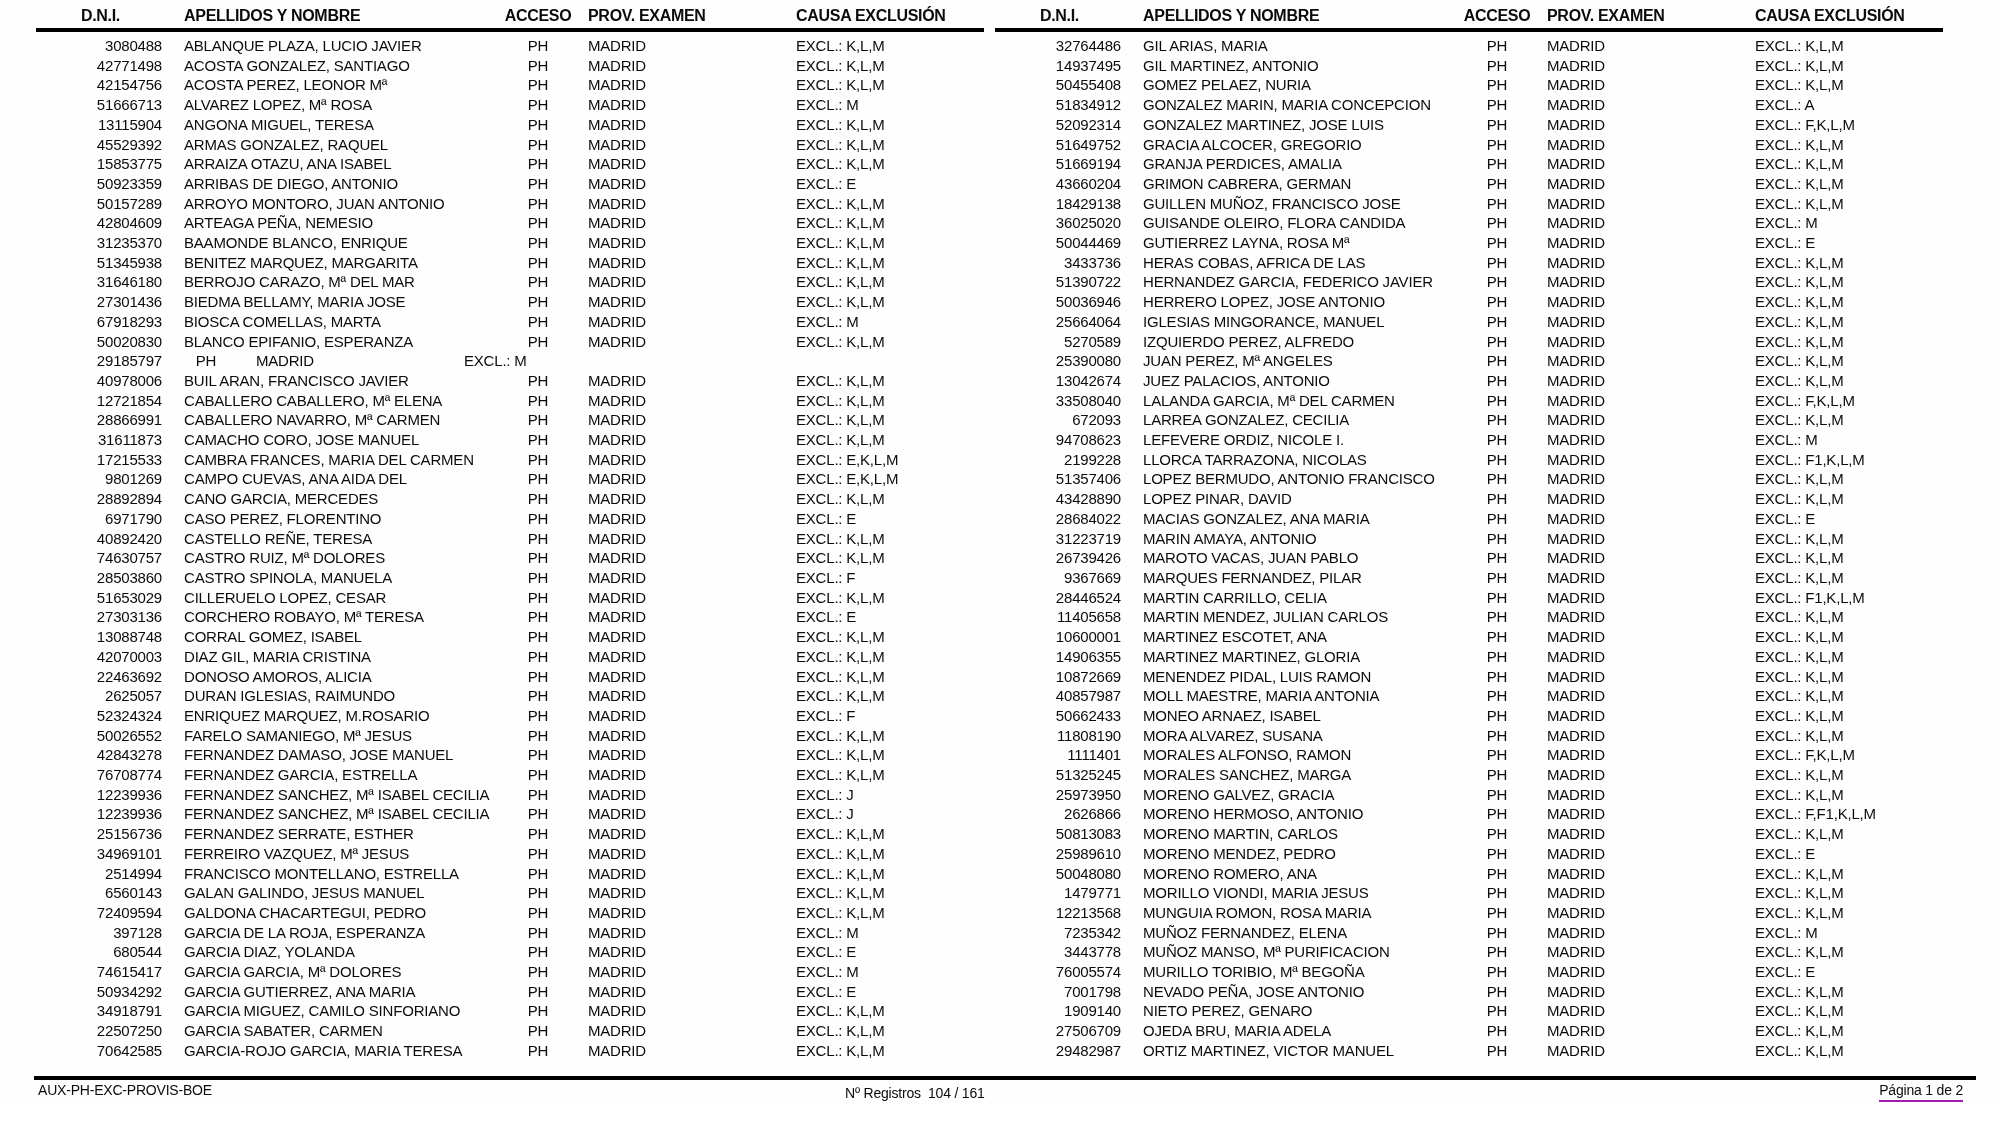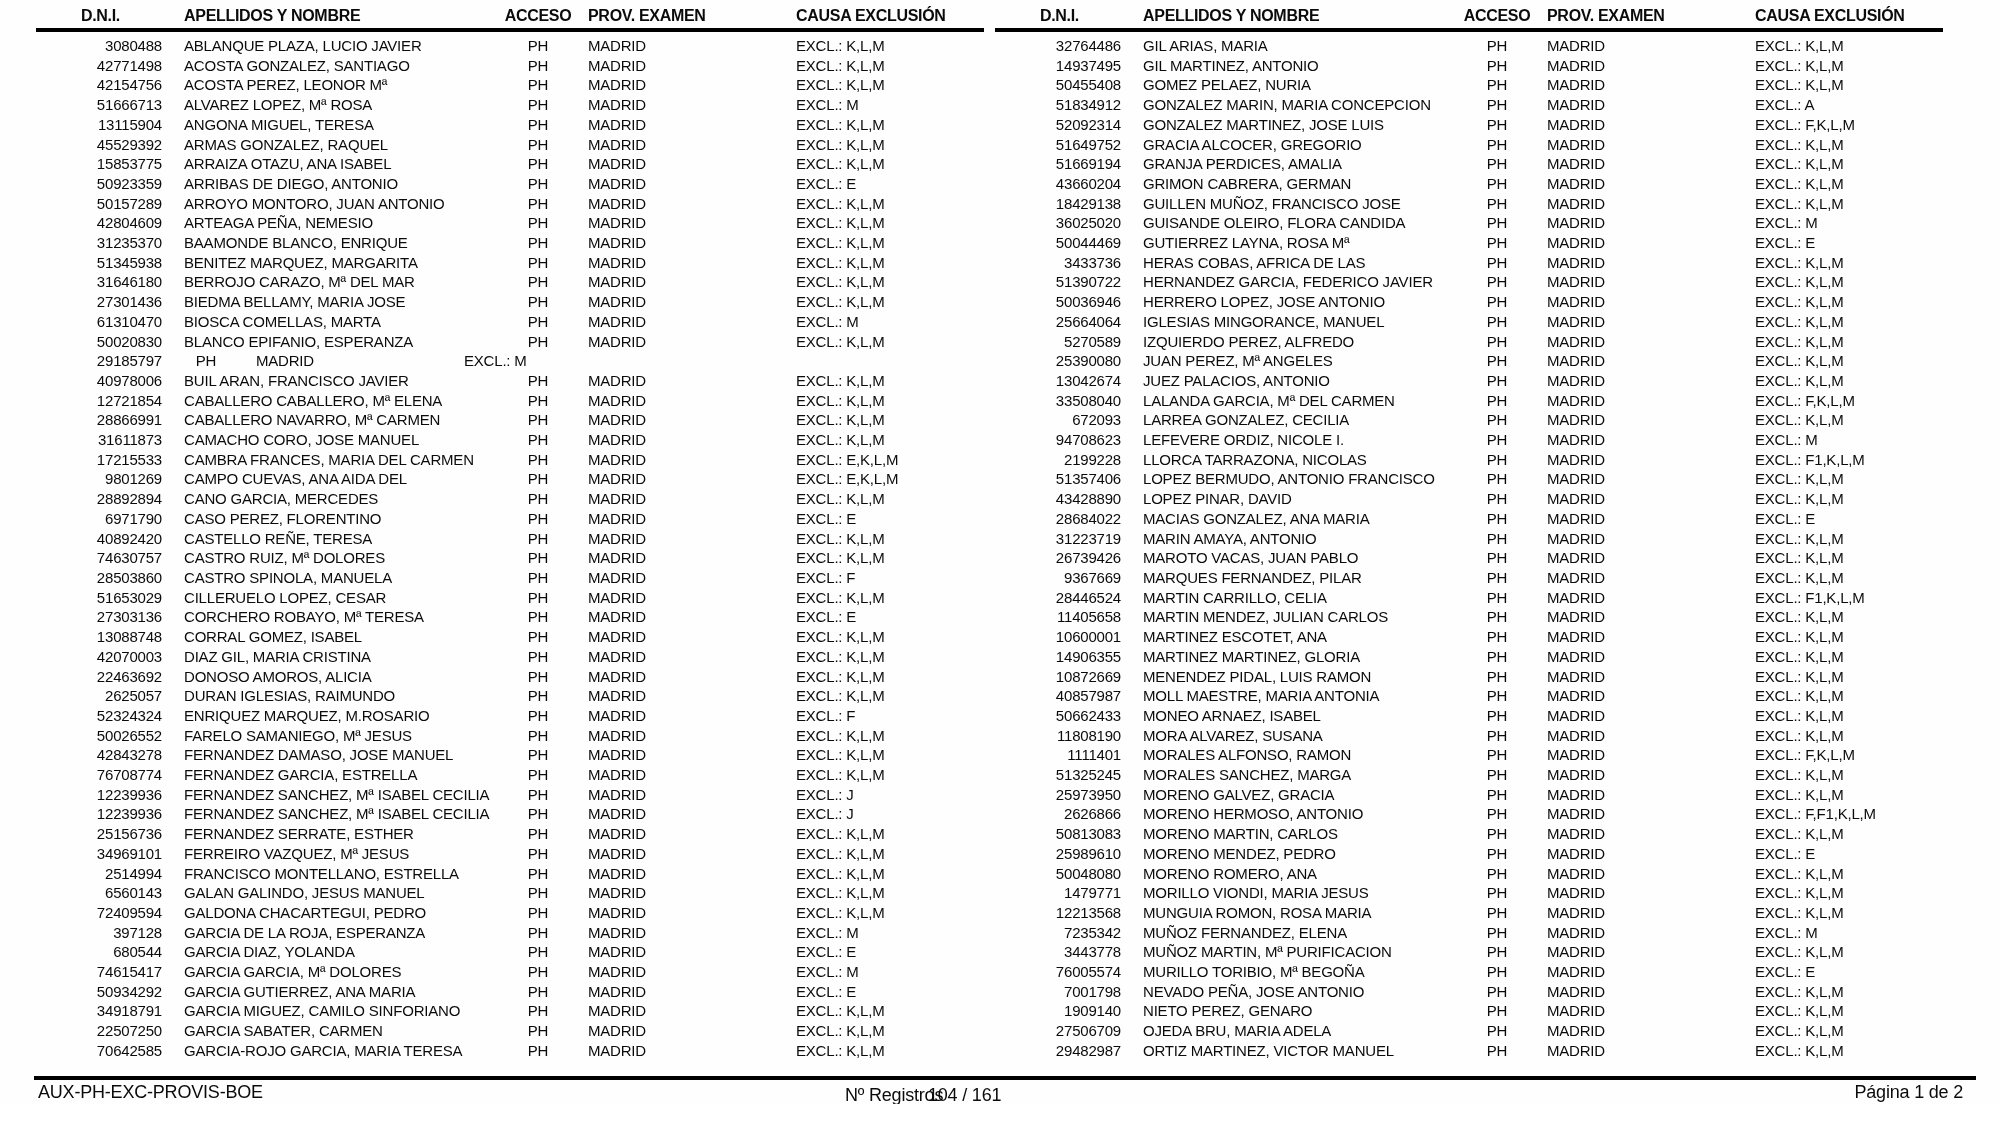--- a/index.html
+++ b/index.html
@@ -48,21 +48,21 @@
   .footer-rule {
     position: absolute;
     left: 34px;
     right: 24px;
     top: 1076px;
     height: 4px;
     background: #000;
   }
   .footer-text {
     position: absolute;
-    font-size: 18px;
+    font-size: 14px;
     letter-spacing: -0.2px;
     white-space: nowrap;
   }
   .footer-report  { left: 38px;  top: 1082px; }
   .footer-reg-label { left: 845px; top: 1085px; }
   .footer-reg-value { left: 928px; top: 1085px; }
   .footer-page {
     top: 1082px;
     right: 37px;
     border-bottom: 2px solid #a21caf;
@@ -176,21 +176,21 @@
           <span class="c c-causa">EXCL.: K,L,M</span>
         </div>
         <div class="row">
           <span class="c c-dni">27301436</span>
           <span class="c c-name">BIEDMA BELLAMY, MARIA JOSE</span>
           <span class="c c-acceso">PH</span>
           <span class="c c-prov">MADRID</span>
           <span class="c c-causa">EXCL.: K,L,M</span>
         </div>
         <div class="row">
-          <span class="c c-dni">61310470</span>
+          <span class="c c-dni">67918293</span>
           <span class="c c-name">BIOSCA COMELLAS, MARTA</span>
           <span class="c c-acceso">PH</span>
           <span class="c c-prov">MADRID</span>
           <span class="c c-causa">EXCL.: M</span>
         </div>
         <div class="row">
           <span class="c c-dni">50020830</span>
           <span class="c c-name">BLANCO EPIFANIO, ESPERANZA</span>
           <span class="c c-acceso">PH</span>
           <span class="c c-prov">MADRID</span>
@@ -777,21 +777,21 @@
         </div>
         <div class="row">
           <span class="c c-dni">7235342</span>
           <span class="c c-name">MUÑOZ FERNANDEZ, ELENA</span>
           <span class="c c-acceso">PH</span>
           <span class="c c-prov">MADRID</span>
           <span class="c c-causa">EXCL.: M</span>
         </div>
         <div class="row">
           <span class="c c-dni">3443778</span>
-          <span class="c c-name">MUÑOZ MARTIN, Mª PURIFICACION</span>
+          <span class="c c-name">MUÑOZ MANSO, Mª PURIFICACION</span>
           <span class="c c-acceso">PH</span>
           <span class="c c-prov">MADRID</span>
           <span class="c c-causa">EXCL.: K,L,M</span>
         </div>
         <div class="row">
           <span class="c c-dni">76005574</span>
           <span class="c c-name">MURILLO TORIBIO, Mª BEGOÑA</span>
           <span class="c c-acceso">PH</span>
           <span class="c c-prov">MADRID</span>
           <span class="c c-causa">EXCL.: E</span>

